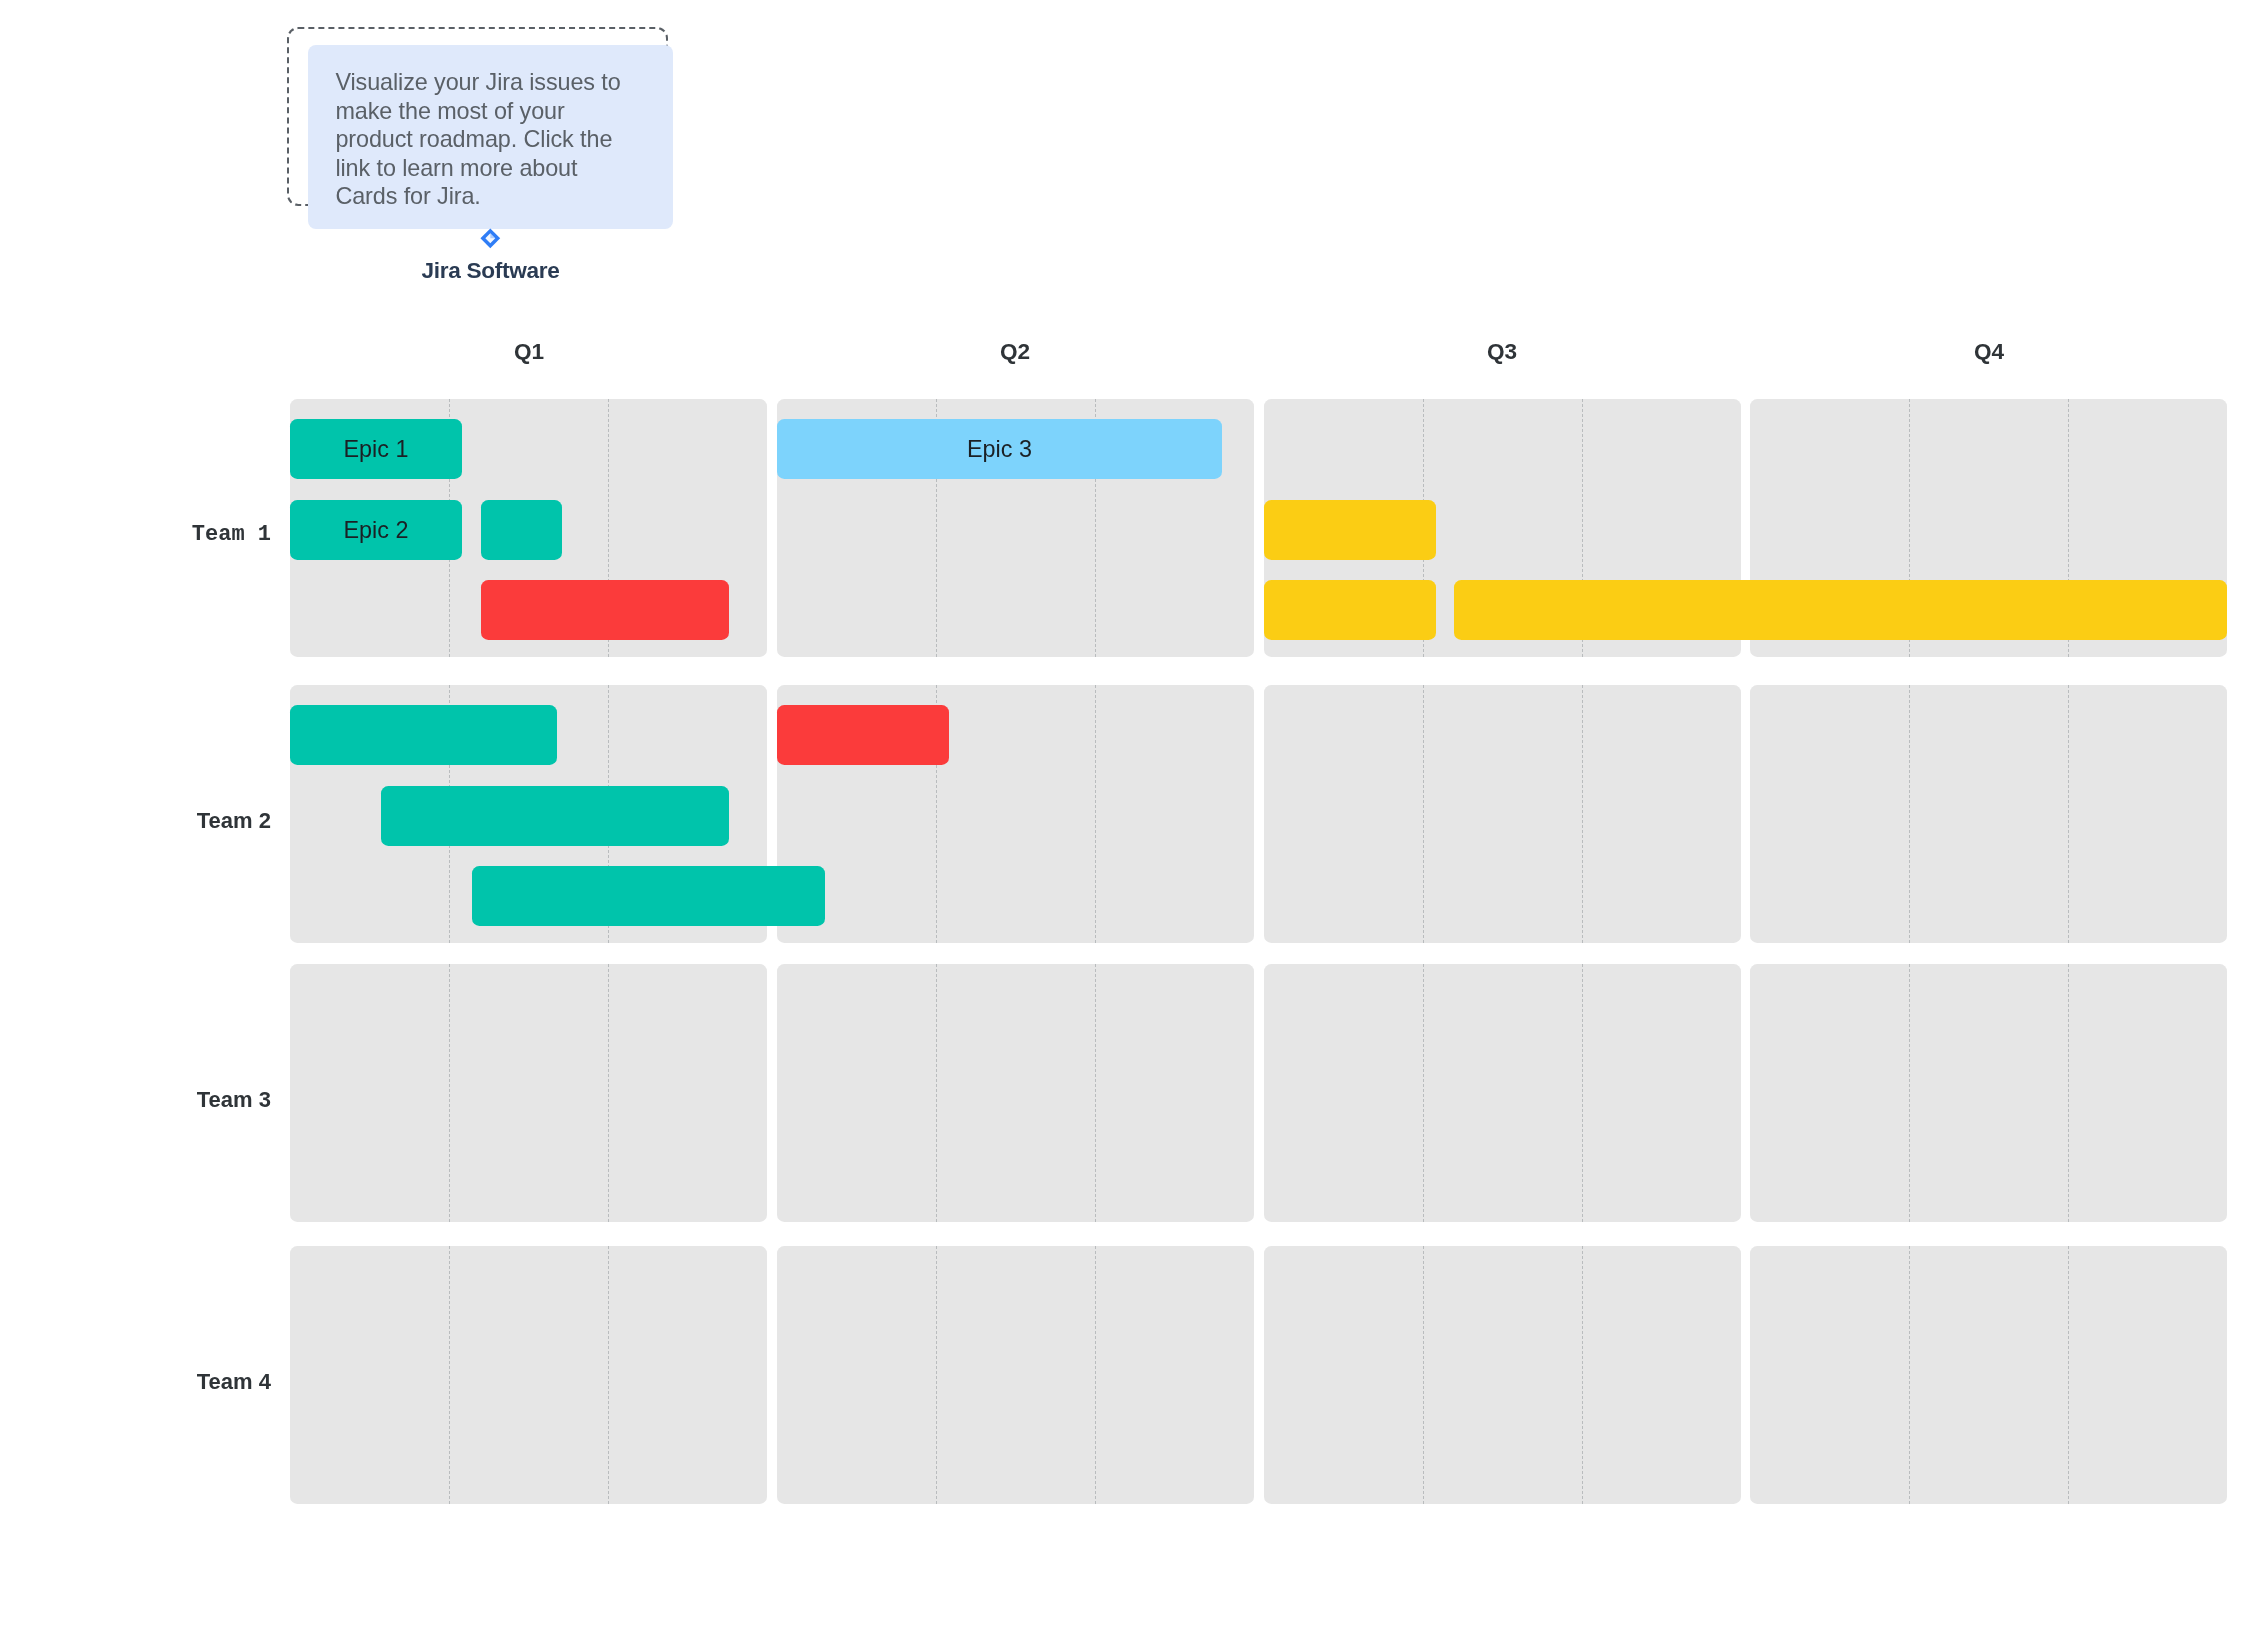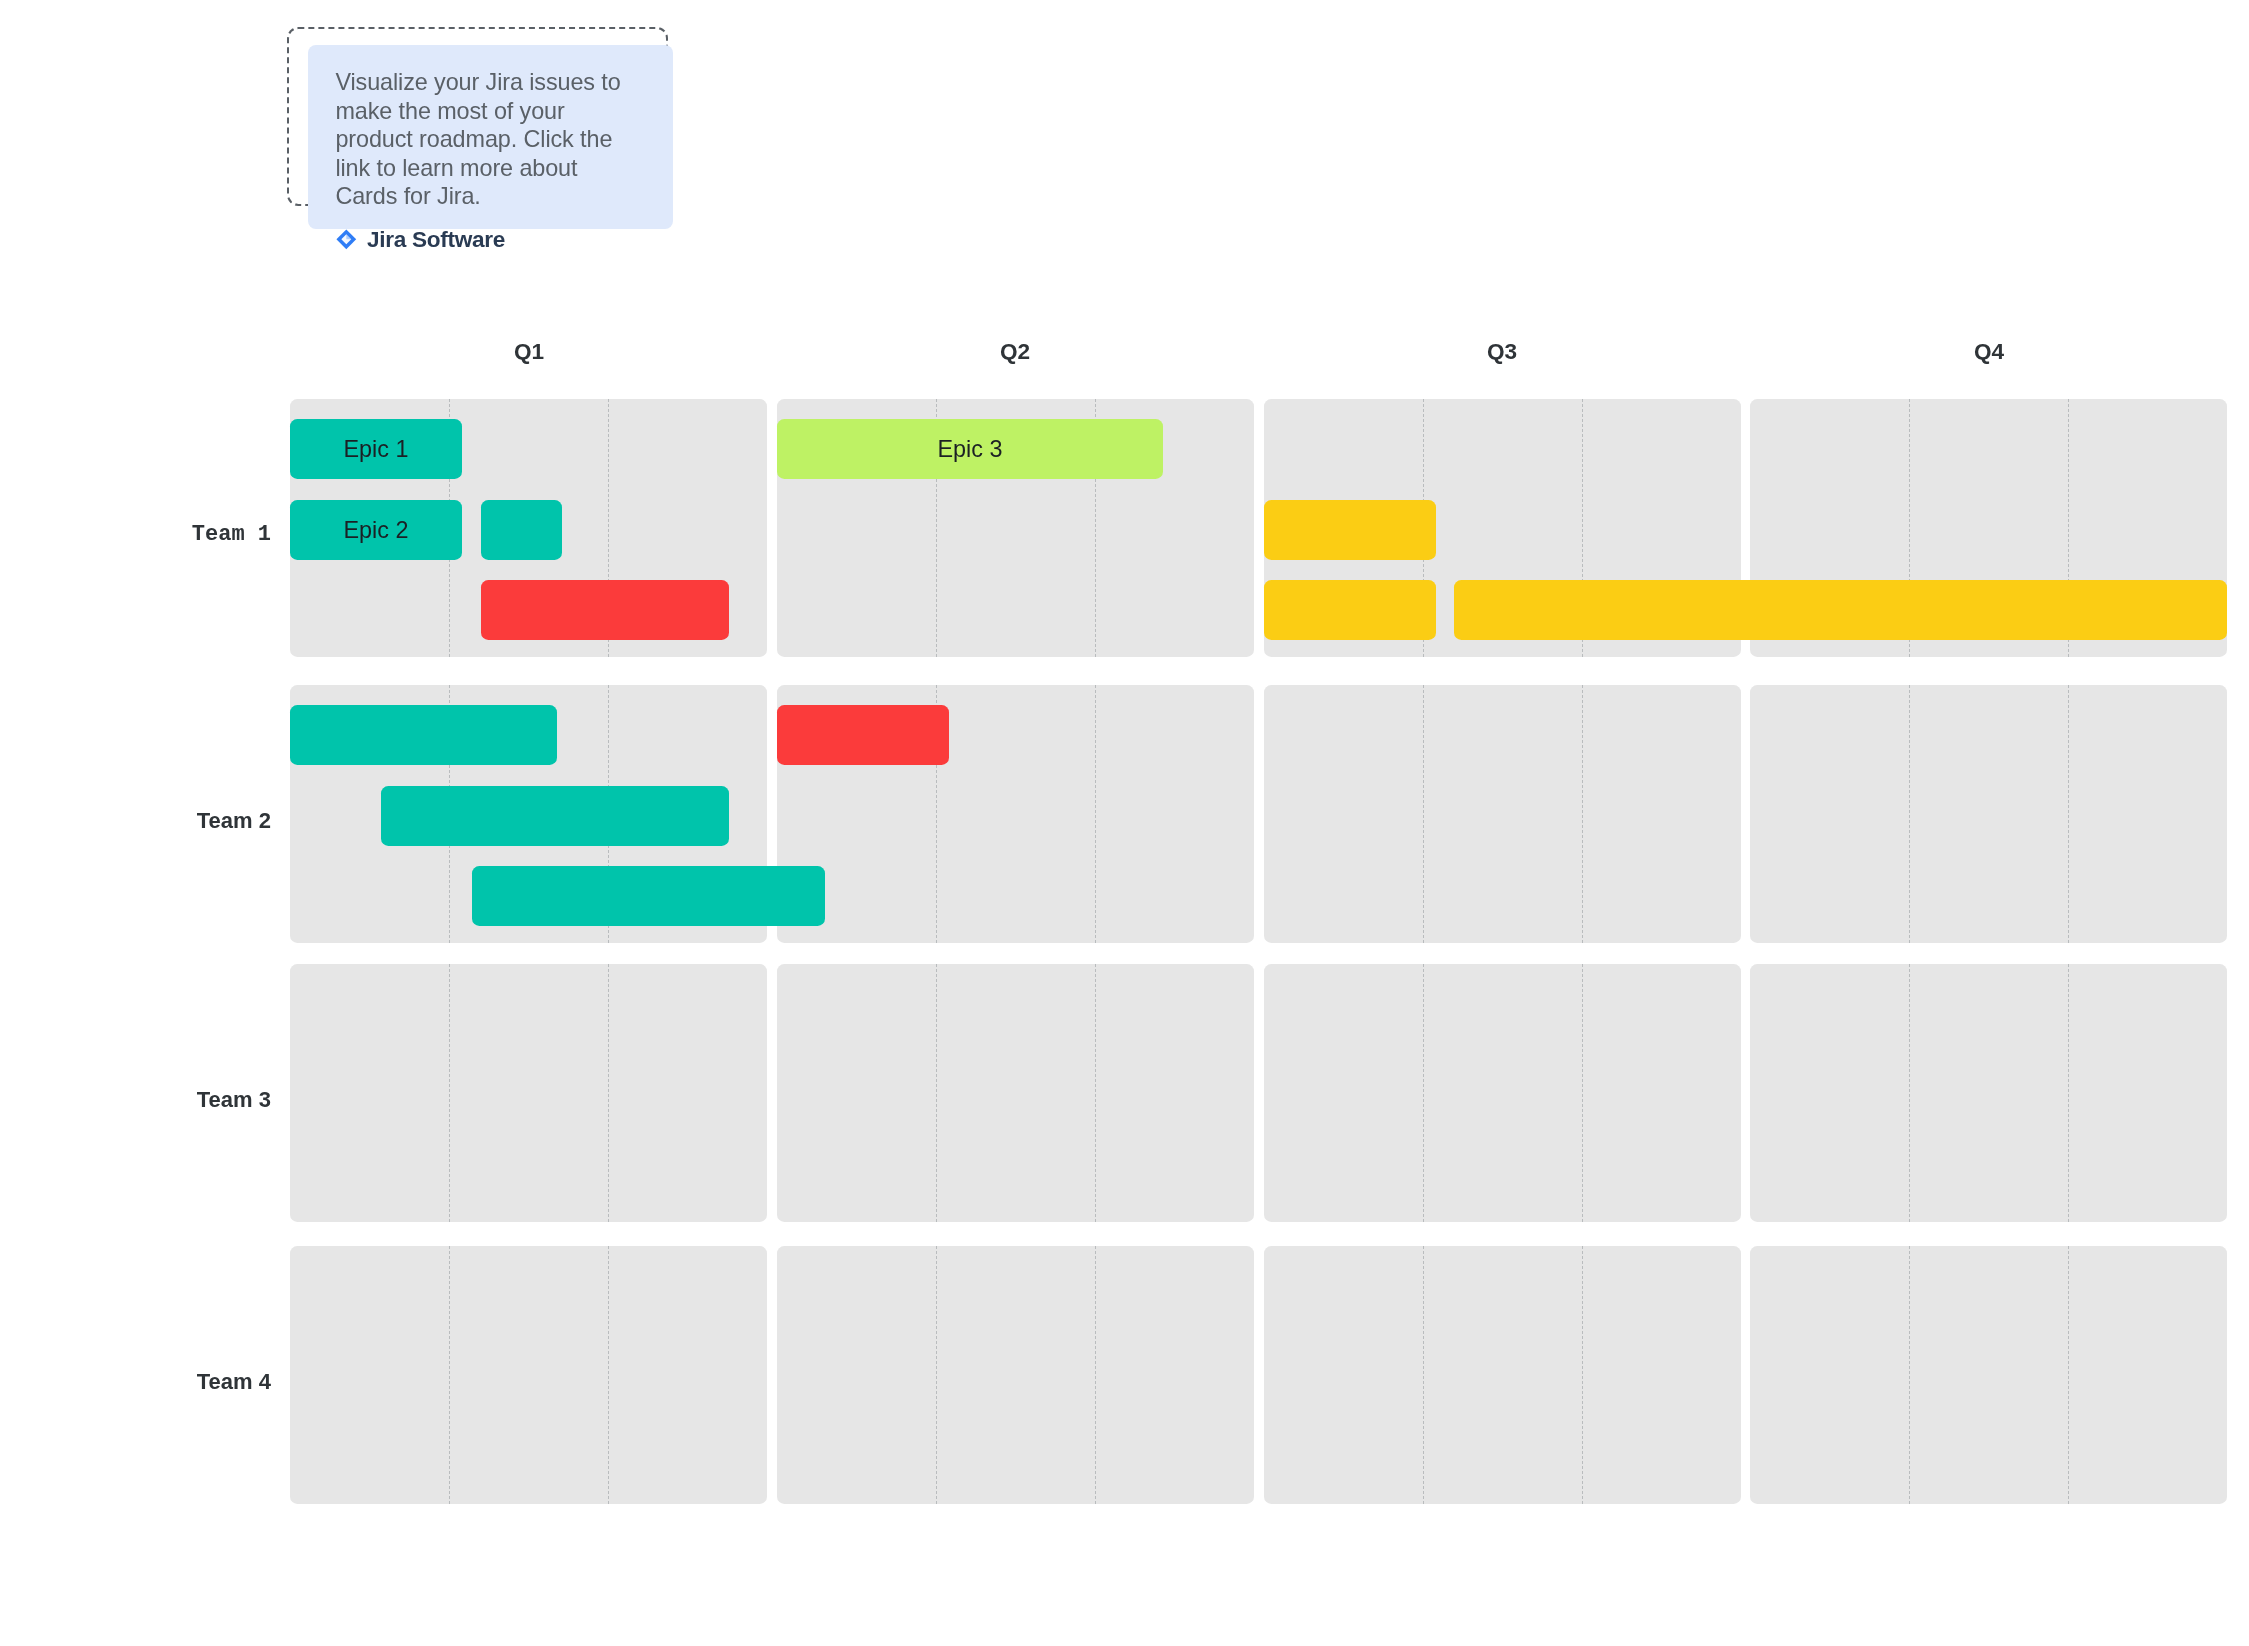--- a/index.html
+++ b/index.html
@@ -45,20 +45,21 @@
     line-height: 1.22;
     color: #5a6067;
     letter-spacing: -0.1px;
     white-space: pre-line;
   }
   #callout-brand {
     display: flex;
     align-items: center;
     gap: 9px;
     margin-top: 16px;
+    flex-direction: column;
   }
   #jira-mark { width: 22.6px; height: 22.6px; display: block; flex: none; }
   #callout-brand-label {
     font-size: 22.6px;
     font-weight: 700;
     color: #2a3b53;
     letter-spacing: -0.3px;
   }
 
   
@@ -178,21 +179,21 @@
           <div class="gridline" style="left: 159px;"></div>
           <div class="gridline" style="left: 318px;"></div>
         </div>
         <div class="qpanel" style="left: 1750px; width: 477px; height: 258px;">
           <div class="gridline" style="left: 159px;"></div>
           <div class="gridline" style="left: 318px;"></div>
         </div>
         <div class="bar" style="left: 290px; width: 172px; top: 20px; height: 60px; background: rgb(0, 196, 171);">
           <span>Epic 1</span>
         </div>
-        <div class="bar" style="left: 777px; width: 386px; top: 20px; height: 60px; background: #bef264;">
+        <div class="bar" style="left: 777px; width: 445px; top: 20px; height: 60px; background: #7dd3fc;">
           <span>Epic 3</span>
         </div>
         <div class="bar" style="left: 290px; width: 172px; top: 101px; height: 60px; background: rgb(0, 196, 171);">
           <span>Epic 2</span>
         </div>
         <div class="bar" style="left: 481px; width: 81px; top: 101px; height: 60px; background: rgb(0, 196, 171);"></div>
         <div class="bar" style="left: 1264px; width: 172px; top: 101px; height: 60px; background: rgb(251, 205, 20);"></div>
         <div class="bar" style="left: 481px; width: 248px; top: 181px; height: 60px; background: rgb(251, 59, 59);"></div>
         <div class="bar" style="left: 1264px; width: 172px; top: 181px; height: 60px; background: rgb(251, 205, 20);"></div>
         <div class="bar" style="left: 1454px; width: 773px; top: 181px; height: 60px; background: rgb(251, 205, 20);"></div>

